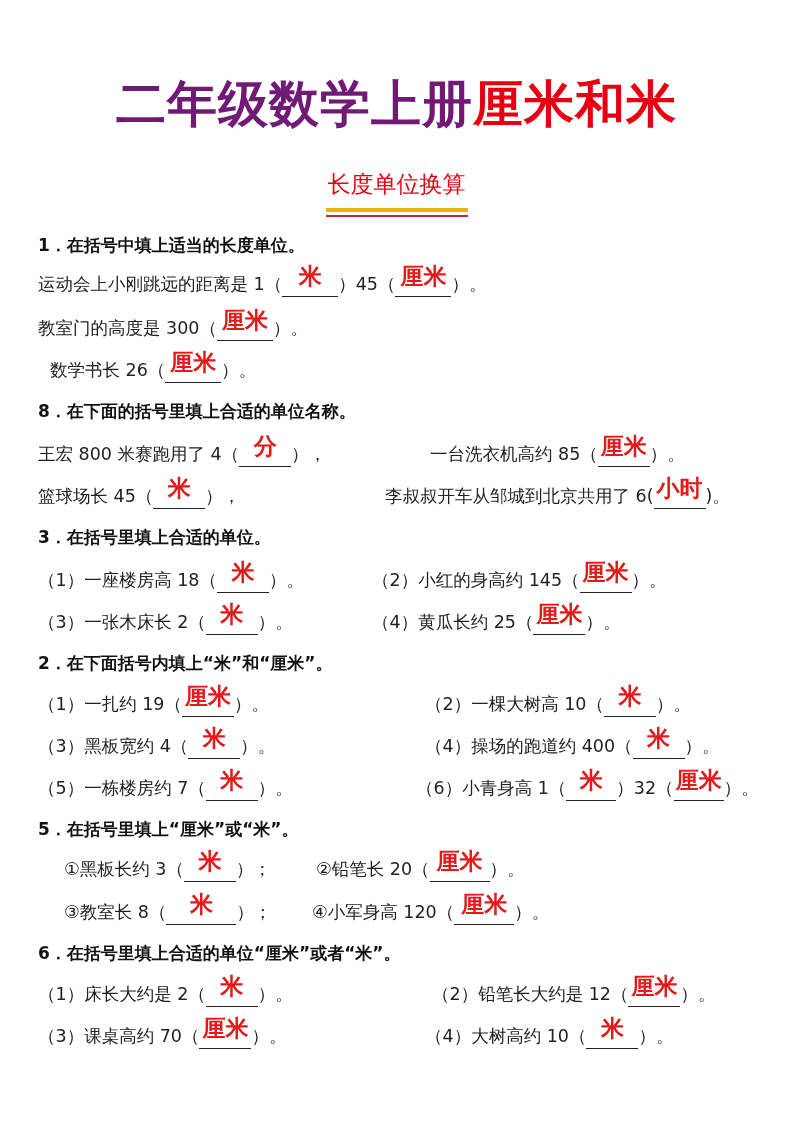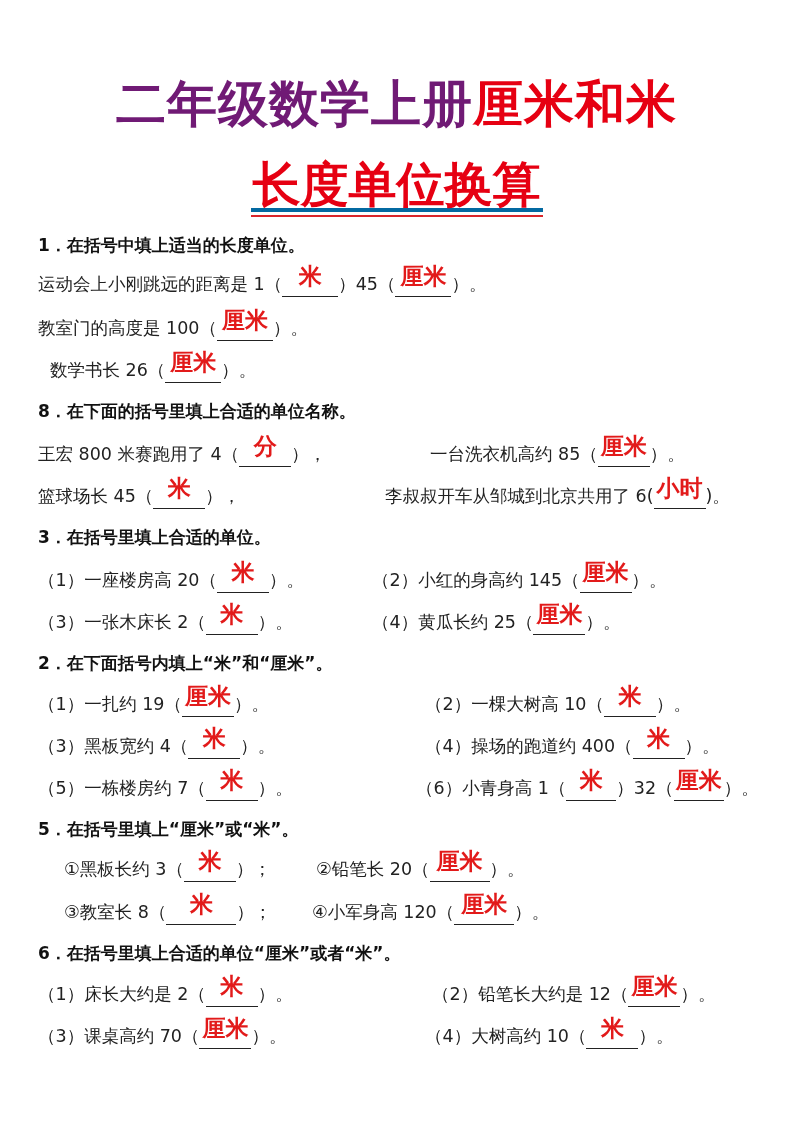--- a/index.html
+++ b/index.html
@@ -11,23 +11,23 @@
   .title {
     position: absolute; top: 74px; left: 0; width: 793px; text-align: center;
     font-size: 50px; font-weight: bold; letter-spacing: 1px; line-height: 60px;
   }
   .title .black { color: #701a75; }
   .title .red { color: #e60012; }
   .subtitle-wrap {
     position: absolute; top: 162px; left: 0; width: 793px; text-align: center;
   }
   .subtitle {
-    display: inline-block; color: #e60012; font-size: 48px; font-weight: bold;
+    display: inline-block; color: #e60012; font-size: 23px; font-weight: normal;
     line-height: 44px; padding: 0 2px 2px 2px;
-    border-bottom: 4px solid #0369a1;
+    border-bottom: 4px solid #eab308;
     position: relative;
   }
   .subtitle::after {
     content: ""; position: absolute; left: 0; right: 0; bottom: -9px;
     height: 2px; background: #d9262b;
   }
   .q-head {
     position: absolute; left: 38px; font-size: 17px; font-weight: bold; color: #111;
   }
   .line {
@@ -51,21 +51,21 @@
 </div>
 <div class="subtitle-wrap">
   <span class="subtitle">长度单位换算</span>
 </div>
 
 <div class="q-head" style="top:234px;">1．在括号中填上适当的长度单位。</div>
 <div class="line" style="top:270px; left:38px;">
   <span>运动会上小刚跳远的距离是 1（</span><span class="blank" style="width:56px;"><span class="ans">米</span></span><span>）45（</span><span class="blank" style="width:56px;"><span class="ans">厘米</span></span><span>）。</span>
 </div>
 <div class="line" style="top:314px; left:38px;">
-  <span>教室门的高度是 100（</span><span class="blank" style="width:56px;"><span class="ans">厘米</span></span><span>）。</span>
+  <span>教室门的高度是 300（</span><span class="blank" style="width:56px;"><span class="ans">厘米</span></span><span>）。</span>
 </div>
 <div class="line" style="top:356px; left:50px;">
   <span>数学书长 26（</span><span class="blank" style="width:56px;"><span class="ans">厘米</span></span><span>）。</span>
 </div>
 
 <div class="q-head" style="top:400px;">8．在下面的括号里填上合适的单位名称。</div>
 <div class="line" style="top:440px; left:38px;">
   <span>王宏 800 米赛跑用了 4（</span><span class="blank" style="width:52px;"><span class="ans">分</span></span><span>），</span>
 </div>
 <div class="line" style="top:440px; left:430px;">
@@ -73,21 +73,21 @@
 </div>
 <div class="line" style="top:482px; left:38px;">
   <span>篮球场长 45（</span><span class="blank" style="width:52px;"><span class="ans">米</span></span><span>），</span>
 </div>
 <div class="line" style="top:482px; left:373px;margin-left:12px;">
   <span>李叔叔开车从邹城到北京共用了 6(</span><span class="blank" style="width:52px;"><span class="ans">小时</span></span><span>)。</span>
 </div>
 
 <div class="q-head" style="top:526px;">3．在括号里填上合适的单位。</div>
 <div class="line" style="top:566px; left:38px;">
-  <span>（1）一座楼房高 20（</span><span class="blank" style="width:52px;"><span class="ans">米</span></span><span>）。</span>
+  <span>（1）一座楼房高 18（</span><span class="blank" style="width:52px;"><span class="ans">米</span></span><span>）。</span>
 </div>
 <div class="line" style="top:566px; left:372px;">
   <span>（2）小红的身高约 145（</span><span class="blank" style="width:52px;"><span class="ans">厘米</span></span><span>）。</span>
 </div>
 <div class="line" style="top:608px; left:38px;">
   <span>（3）一张木床长 2（</span><span class="blank" style="width:52px;"><span class="ans">米</span></span><span>）。</span>
 </div>
 <div class="line" style="top:608px; left:372px;">
   <span>（4）黄瓜长约 25（</span><span class="blank" style="width:52px;"><span class="ans">厘米</span></span><span>）。</span>
 </div>

